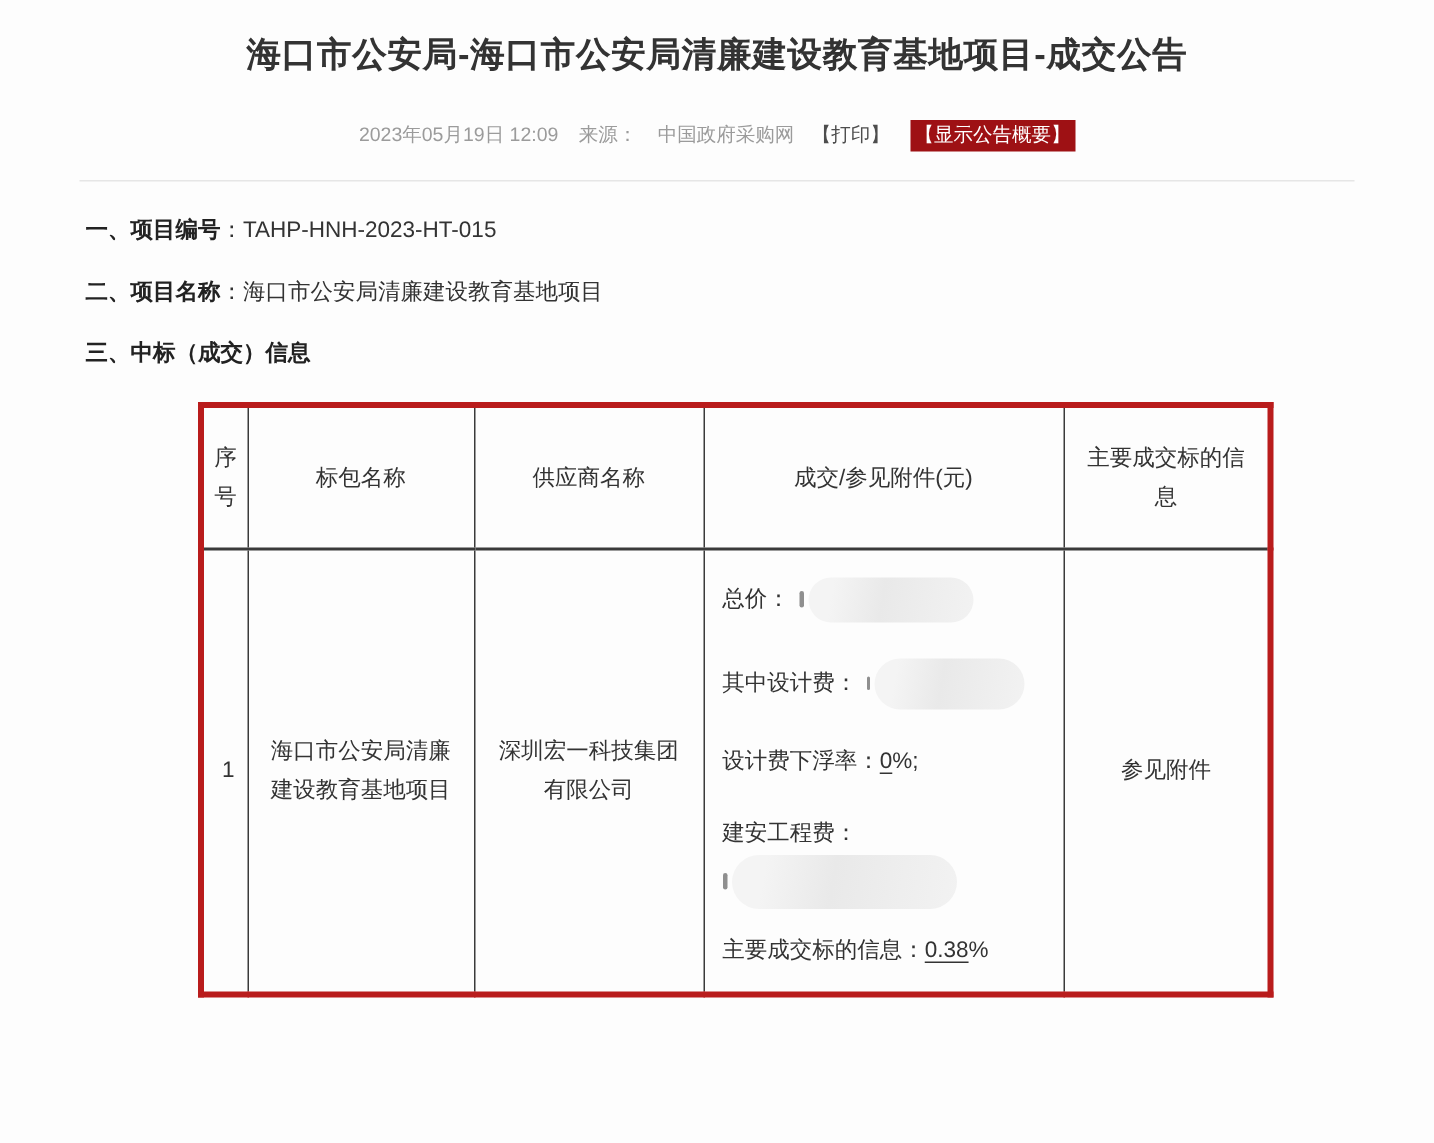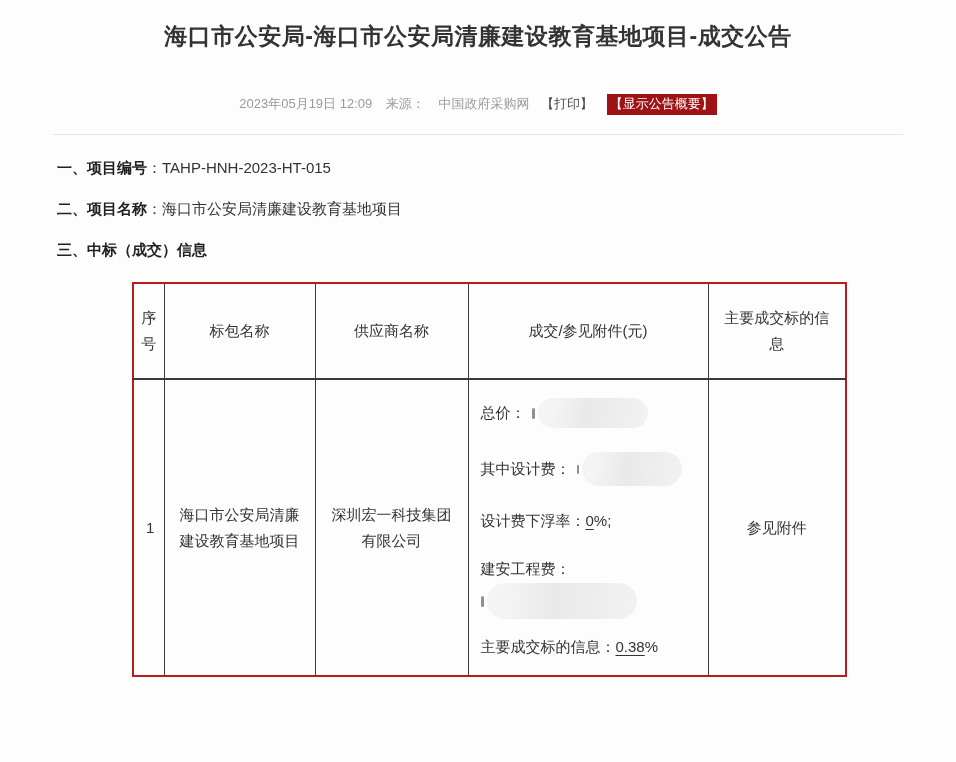--- a/index.html
+++ b/index.html
@@ -15,21 +15,21 @@
   
   .main-title {
     padding-top: 21px;
     text-align: center;
     font-size: 23px;
     font-weight: 700;
     color: #333;
     letter-spacing: 0.5px;
   }
   .meta-row {
-    margin-top: 42px;
+    margin-top: 28px;
     text-align: center;
     font-size: 13px;
     color: #9b9b9b;
     line-height: 18px;
   }
   .meta-row .sep-space { display: inline-block; width: 10px; }
   .print-btn {
     color: #4d4d4d;
     cursor: pointer;
     margin-left: 8px;
@@ -67,21 +67,21 @@
   
   table.award {
     margin: 12px 0 0 132px;
     border-collapse: collapse;
     table-layout: fixed;
     width: 713px;
     font-size: 15px;
     color: #333;
   }
   table.award, table.award th, table.award td { border: 1px solid #3a3a3a; }
-  table.award { border: 2px solid #b91c1c; }
+  table.award { border: 4px solid #b91c1c; }
   table.award thead tr { height: 96px; }
   table.award thead th {
     font-weight: 400;
     text-align: center;
     vertical-align: middle;
     line-height: 26px;
     padding: 0 13px;
     border-bottom: 2px solid #3a3a3a;
   }
   table.award tbody tr { height: 297px; }

